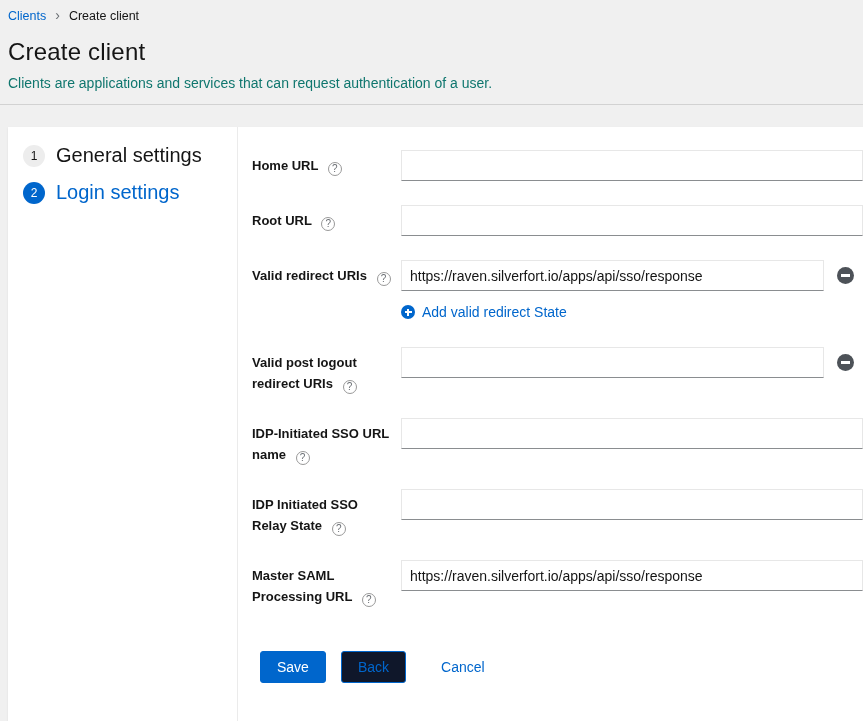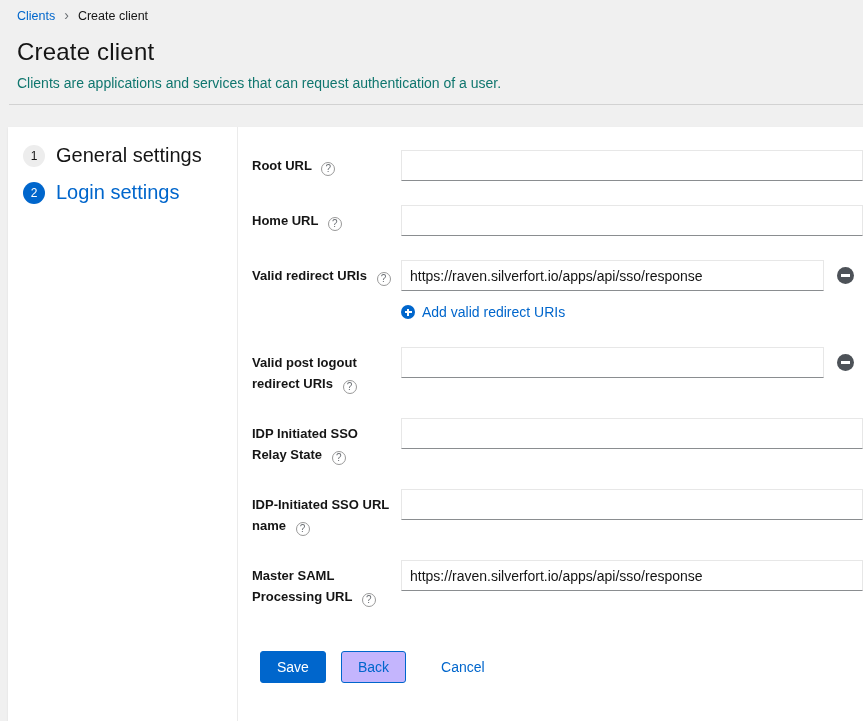--- a/index.html
+++ b/index.html
@@ -5,21 +5,21 @@
   * { box-sizing: border-box; margin: 0; padding: 0; }
   html, body { width: 863px; height: 721px; overflow: hidden; }
   body {
     font-family: "Liberation Sans", sans-serif;
     background: var(--page_bg, #f0f0f0);
     color: var(--text, #151515);
     display: flex; flex-direction: column;
   }
 
   
-  .page-header { padding: 9px 16px 0 8px; height: 105px; border-bottom: 1px solid var(--border, #d2d2d2); flex: 0 0 auto; margin-left: 9px; }
+  .page-header { padding: 9px 16px 0 8px; height: 105px; border-bottom: 1px solid var(--border, #d2d2d2); flex: 0 0 auto; }
   .breadcrumb { display: flex; align-items: center; font-size: 12.5px; margin-bottom: 15px; }
   .breadcrumb a { color: var(--accent, #0066cc); text-decoration: none; cursor: pointer; }
   .crumb-sep { display: inline-block; margin: 0 9px; color: #6a6e73; font-size: 11px; }
   .crumb-sep::before { content: "\203A"; font-size: 14px; line-height: 1; position: relative; top: -1px; }
   .crumb-current { color: var(--text, #151515); }
   .page-title { font-size: 24px; font-weight: 400; letter-spacing: 0.2px; margin-bottom: 9px; }
   .page-desc { font-size: 14px; color: #0f766e; }
 
   
   .card { background: #fff; margin: 22px 0 0 8px; flex: 1 1 auto; display: flex; box-shadow: 0 1px 2px rgba(3,3,3,0.08); }
@@ -83,21 +83,21 @@
   .add-link.disabled { color: var(--muted, #6a6e73); cursor: default; }
   .add-link.disabled .plus-circle { background: var(--muted, #6a6e73); }
 
   
   .action-row { display: flex; align-items: flex-end; margin-top: 44px; padding-left: 8px; }
   .btn {
     height: 32px; padding: 0 16px; font-family: "Liberation Sans", sans-serif;
     font-size: 14px; border-radius: 3px; cursor: pointer;
   }
   .btn-primary { background: var(--accent, #0066cc); color: #fff; border: 1px solid var(--accent, #0066cc); }
-  .btn-secondary { background: #c4b5fd; color: var(--accent, #0066cc); border: 1px solid var(--accent, #0066cc); margin-left: 15px; }
+  .btn-secondary { background: #0f172a; color: var(--accent, #0066cc); border: 1px solid var(--accent, #0066cc); margin-left: 15px; }
   .btn-link { background: none; border: none; color: var(--accent, #0066cc); margin-left: 31px; padding: 0 4px; }
 </style>
 </head>
 <body>
 
 <header class="page-header">
   <nav class="breadcrumb">
     <a>Clients</a>
     <span class="crumb-sep"></span>
     <span class="crumb-current">Create client</span>
@@ -116,33 +116,33 @@
     <div class="wizard-step active">
       <span class="step-badge">2</span>
       <span class="step-label">Login settings</span>
     </div>
   </aside>
 
   <section class="form-area">
 
     <div class="form-group">
       <div class="field-label">
+        <span>Home URL</span>
+        <span class="help-icon"></span>
+      </div>
+      <div class="field-control">
+        <div class="input-row">
+          <input type="text" class="text-input" value="" style="">
+        </div>
+      </div>
+    </div>
+
+    <div class="form-group">
+      <div class="field-label">
         <span>Root URL</span>
-        <span class="help-icon"></span>
-      </div>
-      <div class="field-control">
-        <div class="input-row">
-          <input type="text" class="text-input" value="" style="">
-        </div>
-      </div>
-    </div>
-
-    <div class="form-group">
-      <div class="field-label">
-        <span>Home URL</span>
         <span class="help-icon"></span>
       </div>
       <div class="field-control">
         <div class="input-row">
           <input type="text" class="text-input" value="" style="">
         </div>
       </div>
     </div>
 
     <div class="form-group">
@@ -152,21 +152,21 @@
       </div>
       <div class="field-control">
         <div class="input-row with-remove">
           <input type="text" class="text-input" value="https://raven.silverfort.io/apps/api/sso/response" style="">
           <button class="remove-btn">
             <span class="minus-circle"></span>
           </button>
         </div>
         <button class="add-link">
           <span class="plus-circle"></span>
-          <span>Add valid redirect URIs</span>
+          <span>Add valid redirect State</span>
         </button>
       </div>
     </div>
 
     <div class="form-group">
       <div class="field-label">
         <span>Valid post logout<br>redirect URIs</span>
         <span class="help-icon"></span>
       </div>
       <div class="field-control">
@@ -174,33 +174,33 @@
           <input type="text" class="text-input" value="" style="">
           <button class="remove-btn">
             <span class="minus-circle"></span>
           </button>
         </div>
       </div>
     </div>
 
     <div class="form-group">
       <div class="field-label">
+        <span>IDP-Initiated SSO URL<br>name</span>
+        <span class="help-icon"></span>
+      </div>
+      <div class="field-control">
+        <div class="input-row">
+          <input type="text" class="text-input" value="" style="">
+        </div>
+      </div>
+    </div>
+
+    <div class="form-group">
+      <div class="field-label">
         <span>IDP Initiated SSO<br>Relay State</span>
-        <span class="help-icon"></span>
-      </div>
-      <div class="field-control">
-        <div class="input-row">
-          <input type="text" class="text-input" value="" style="">
-        </div>
-      </div>
-    </div>
-
-    <div class="form-group">
-      <div class="field-label">
-        <span>IDP-Initiated SSO URL<br>name</span>
         <span class="help-icon"></span>
       </div>
       <div class="field-control">
         <div class="input-row">
           <input type="text" class="text-input" value="" style="">
         </div>
       </div>
     </div>
 
     <div class="form-group">

